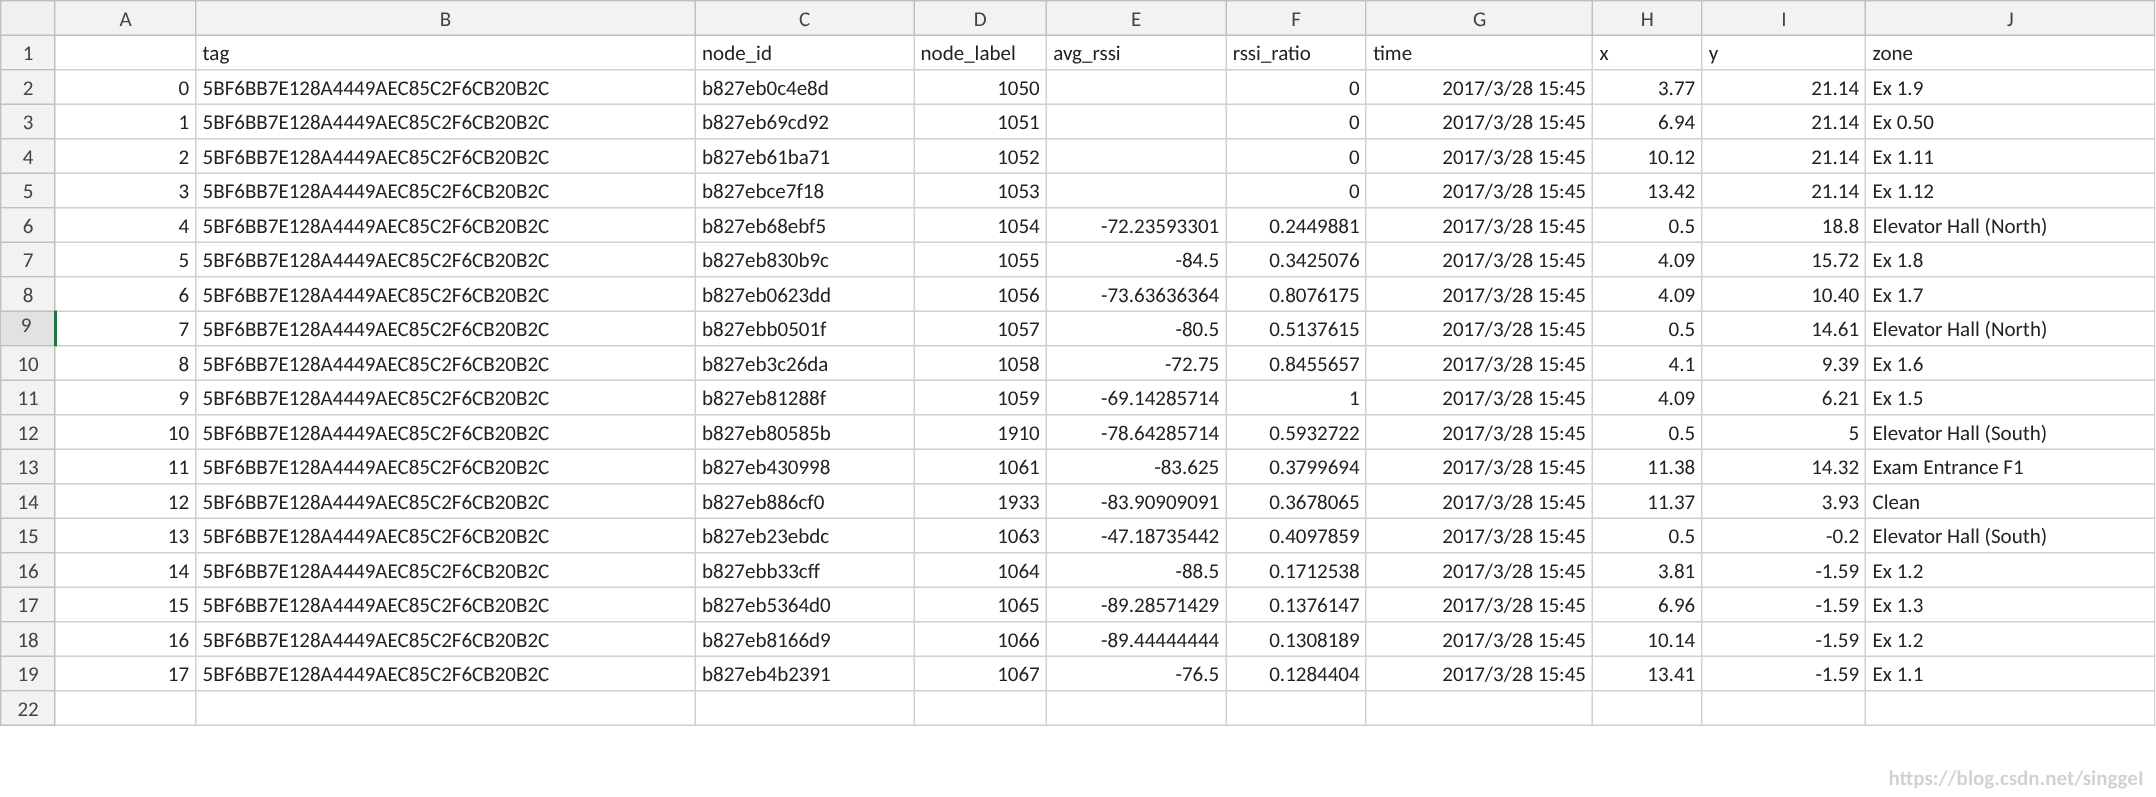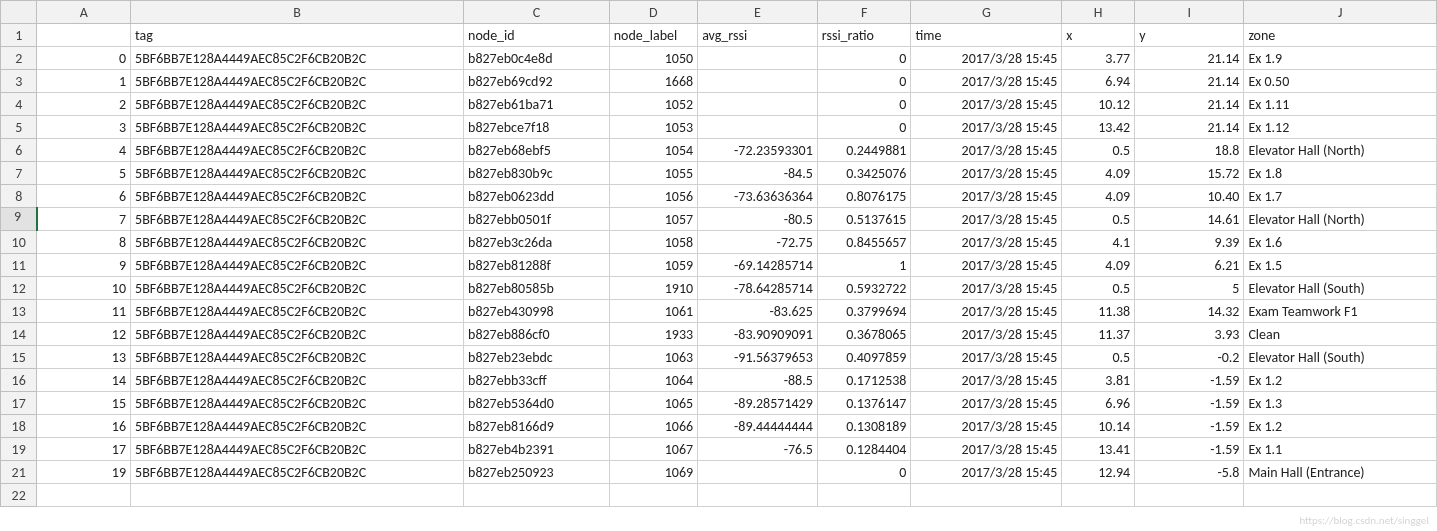--- a/index.html
+++ b/index.html
@@ -63,23 +63,24 @@
   .col-G { width:145px; }
   .col-H { width:70px; }
   .col-I { width:105px; }
   .col-J { width:185px; }
   .rownum { width:35px; }
   .selected-border-right { border-right: 2px solid #217346 !important; }
   .watermark {
     position: fixed;
     right: 8px;
     bottom: 4px;
-    font-size: 11px;
+    font-size: 14px;
     color: rgba(0,0,0,0.18);
     pointer-events: none;
+    font-weight: bold;
   }
 </style>
 </head>
 <body>
 
 <table class="sheet">
   <colgroup>
     <col class="rownum">
     <col class="col-A">
       <col class="col-B">
@@ -132,21 +133,21 @@
         <td class="numcell">2017/3/28 15:45</td>
         <td class="numcell">3.77</td>
         <td class="numcell">21.14</td>
         <td class="txtcell">Ex 1.9</td>
       </tr>
       <tr>
         <th class="rowhdr">3</th>
         <td class="numcell">1</td>
         <td class="txtcell">5BF6BB7E128A4449AEC85C2F6CB20B2C</td>
         <td class="txtcell">b827eb69cd92</td>
-        <td class="numcell">1668</td>
+        <td class="numcell">1051</td>
         <td class="numcell"></td>
         <td class="numcell">0</td>
         <td class="numcell">2017/3/28 15:45</td>
         <td class="numcell">6.94</td>
         <td class="numcell">21.14</td>
         <td class="txtcell">Ex 0.50</td>
       </tr>
       <tr>
         <th class="rowhdr">4</th>
         <td class="numcell">2</td>
@@ -268,42 +269,42 @@
         <th class="rowhdr">13</th>
         <td class="numcell">11</td>
         <td class="txtcell">5BF6BB7E128A4449AEC85C2F6CB20B2C</td>
         <td class="txtcell">b827eb430998</td>
         <td class="numcell">1061</td>
         <td class="numcell">-83.625</td>
         <td class="numcell">0.3799694</td>
         <td class="numcell">2017/3/28 15:45</td>
         <td class="numcell">11.38</td>
         <td class="numcell">14.32</td>
-        <td class="txtcell">Exam Teamwork F1</td>
+        <td class="txtcell">Exam Entrance F1</td>
       </tr>
       <tr>
         <th class="rowhdr">14</th>
         <td class="numcell">12</td>
         <td class="txtcell">5BF6BB7E128A4449AEC85C2F6CB20B2C</td>
         <td class="txtcell">b827eb886cf0</td>
         <td class="numcell">1933</td>
         <td class="numcell">-83.90909091</td>
         <td class="numcell">0.3678065</td>
         <td class="numcell">2017/3/28 15:45</td>
         <td class="numcell">11.37</td>
         <td class="numcell">3.93</td>
         <td class="txtcell">Clean</td>
       </tr>
       <tr>
         <th class="rowhdr">15</th>
         <td class="numcell">13</td>
         <td class="txtcell">5BF6BB7E128A4449AEC85C2F6CB20B2C</td>
         <td class="txtcell">b827eb23ebdc</td>
         <td class="numcell">1063</td>
-        <td class="numcell">-91.56379653</td>
+        <td class="numcell">-47.18735442</td>
         <td class="numcell">0.4097859</td>
         <td class="numcell">2017/3/28 15:45</td>
         <td class="numcell">0.5</td>
         <td class="numcell">-0.2</td>
         <td class="txtcell">Elevator Hall (South)</td>
       </tr>
       <tr>
         <th class="rowhdr">16</th>
         <td class="numcell">14</td>
         <td class="txtcell">5BF6BB7E128A4449AEC85C2F6CB20B2C</td>
@@ -347,33 +348,20 @@
         <td class="numcell">17</td>
         <td class="txtcell">5BF6BB7E128A4449AEC85C2F6CB20B2C</td>
         <td class="txtcell">b827eb4b2391</td>
         <td class="numcell">1067</td>
         <td class="numcell">-76.5</td>
         <td class="numcell">0.1284404</td>
         <td class="numcell">2017/3/28 15:45</td>
         <td class="numcell">13.41</td>
         <td class="numcell">-1.59</td>
         <td class="txtcell">Ex 1.1</td>
-      </tr>
-      <tr>
-        <th class="rowhdr">21</th>
-        <td class="numcell">19</td>
-        <td class="txtcell">5BF6BB7E128A4449AEC85C2F6CB20B2C</td>
-        <td class="txtcell">b827eb250923</td>
-        <td class="numcell">1069</td>
-        <td class="numcell"></td>
-        <td class="numcell">0</td>
-        <td class="numcell">2017/3/28 15:45</td>
-        <td class="numcell">12.94</td>
-        <td class="numcell">-5.8</td>
-        <td class="txtcell">Main Hall (Entrance)</td>
       </tr>
       <tr>
         <th class="rowhdr">22</th>
         <td></td>
         <td></td>
         <td></td>
         <td></td>
         <td></td>
         <td></td>
         <td></td>

